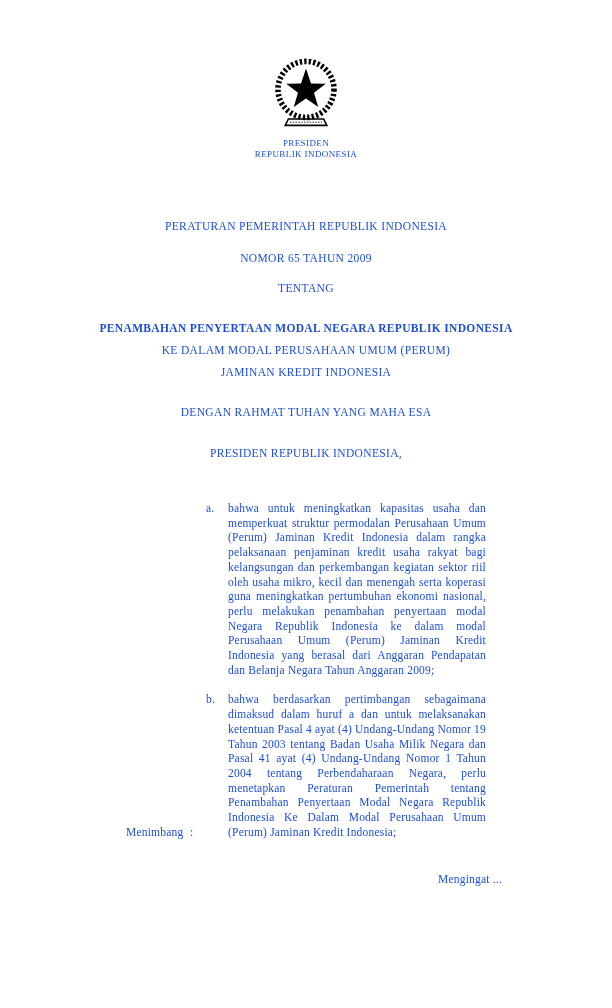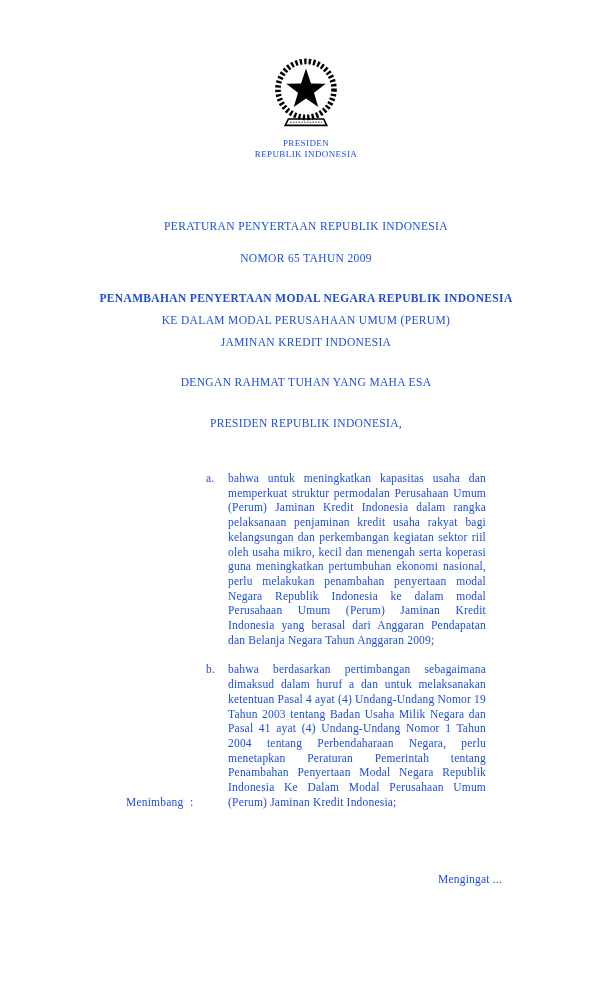--- a/index.html
+++ b/index.html
@@ -88,22 +88,23 @@
         <line x1="30" y1="87" x2="70" y2="87" stroke="#000000" stroke-width="1" stroke-dasharray="2 1.5"></line>
       </svg>
     </span>
     <div class="letterhead-text">
       <div>PRESIDEN</div>
       <div>REPUBLIK INDONESIA</div>
     </div>
   </div>
 
   <div class="title-block">
-    <div class="t-line1">PERATURAN PENYERTAAN REPUBLIK INDONESIA</div>
+    <div class="t-line1">PERATURAN PEMERINTAH REPUBLIK INDONESIA</div>
     <div class="t-line2">NOMOR 65 TAHUN 2009</div>
+    <div class="t-line3">TENTANG</div>
     <div class="t-subject1">PENAMBAHAN PENYERTAAN MODAL NEGARA REPUBLIK INDONESIA</div>
     <div class="t-subject2">KE DALAM MODAL PERUSAHAAN UMUM (PERUM)</div>
     <div class="t-subject3">JAMINAN KREDIT INDONESIA</div>
     <div class="t-grace">DENGAN RAHMAT TUHAN YANG MAHA ESA</div>
     <div class="t-issuer">PRESIDEN REPUBLIK INDONESIA,</div>
   </div>
 
   <div class="body-block">
     <div class="considering-row">
       <span class="considering-label">Menimbang</span>

